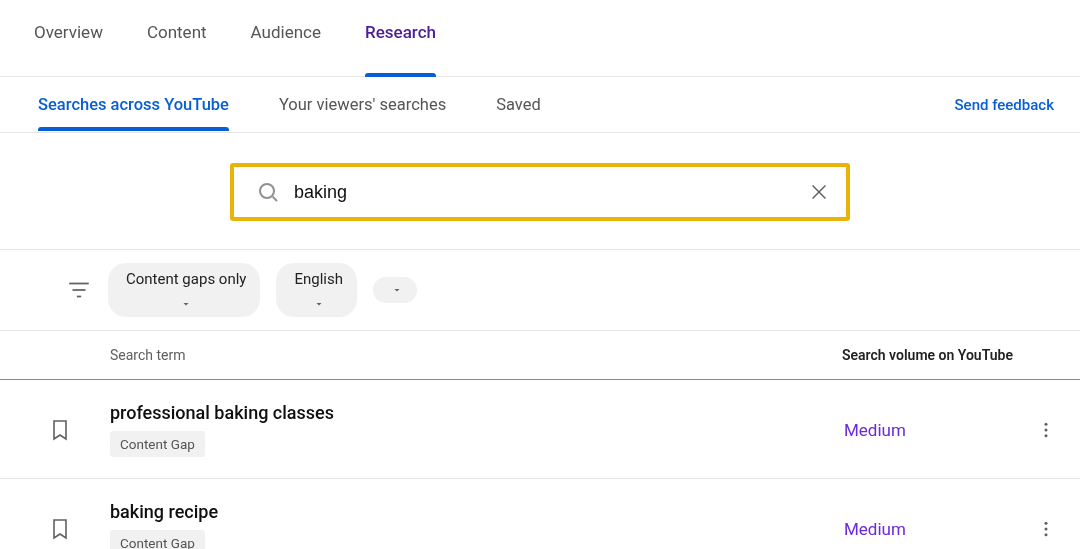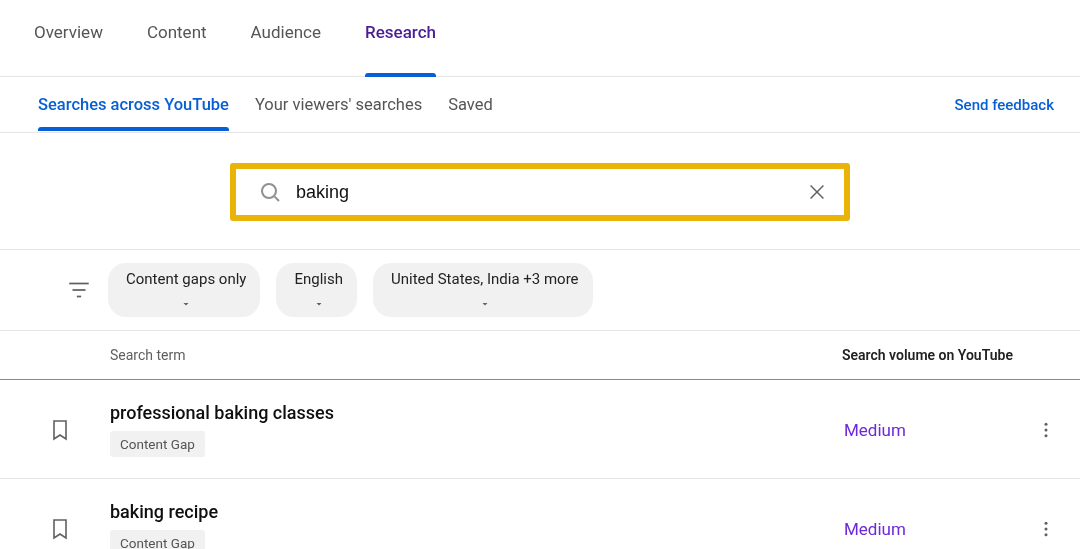--- a/index.html
+++ b/index.html
@@ -43,21 +43,21 @@
   
   .sub-tabs-row {
     display: flex;
     align-items: center;
     padding: 0 26px 0 38px;
     border-bottom: 1px solid #e6e6e6;
     height: 56px;
   }
   .sub-tabs {
     display: flex;
-    gap: 26px;
+    gap: 50px;
     flex: 1;
   }
   .sub-tab {
     font-size: 16.5px;
     color: #555;
     padding: 16px 0;
     cursor: pointer;
   }
   .sub-tab.active {
     color: #065fd4;
@@ -81,21 +81,21 @@
 
   
   .search-area {
     display: flex;
     justify-content: center;
     padding: 30px 0 28px 0;
   }
   .search-box {
     width: 620px;
     height: 58px;
-    border: 6px solid #eab308;
+    border: 4px solid #eab308;
     border-radius: 3px;
     display: flex;
     align-items: center;
     padding: 0 16px 0 22px;
   }
   .search-box .icon { color: #909090; margin-right: 14px; display:flex; }
   .search-input {
     flex: 1;
     border: none;
     outline: none;
@@ -242,21 +242,20 @@
   </span>
   <span class="chip">
     <span>English</span>
     <span class="chev">
         <svg width="12" height="12" viewBox="0 0 24 24" fill="currentColor">
           <path d="M7 10l5 5 5-5z"></path>
         </svg>
       </span>
   </span>
   <span class="chip">
-    <span>United States, India +3 more</span>
     <span class="chev">
         <svg width="12" height="12" viewBox="0 0 24 24" fill="currentColor">
           <path d="M7 10l5 5 5-5z"></path>
         </svg>
       </span>
   </span>
 </div>
 
 <div class="col-headers">
   <div class="col-term">Search term</div>

